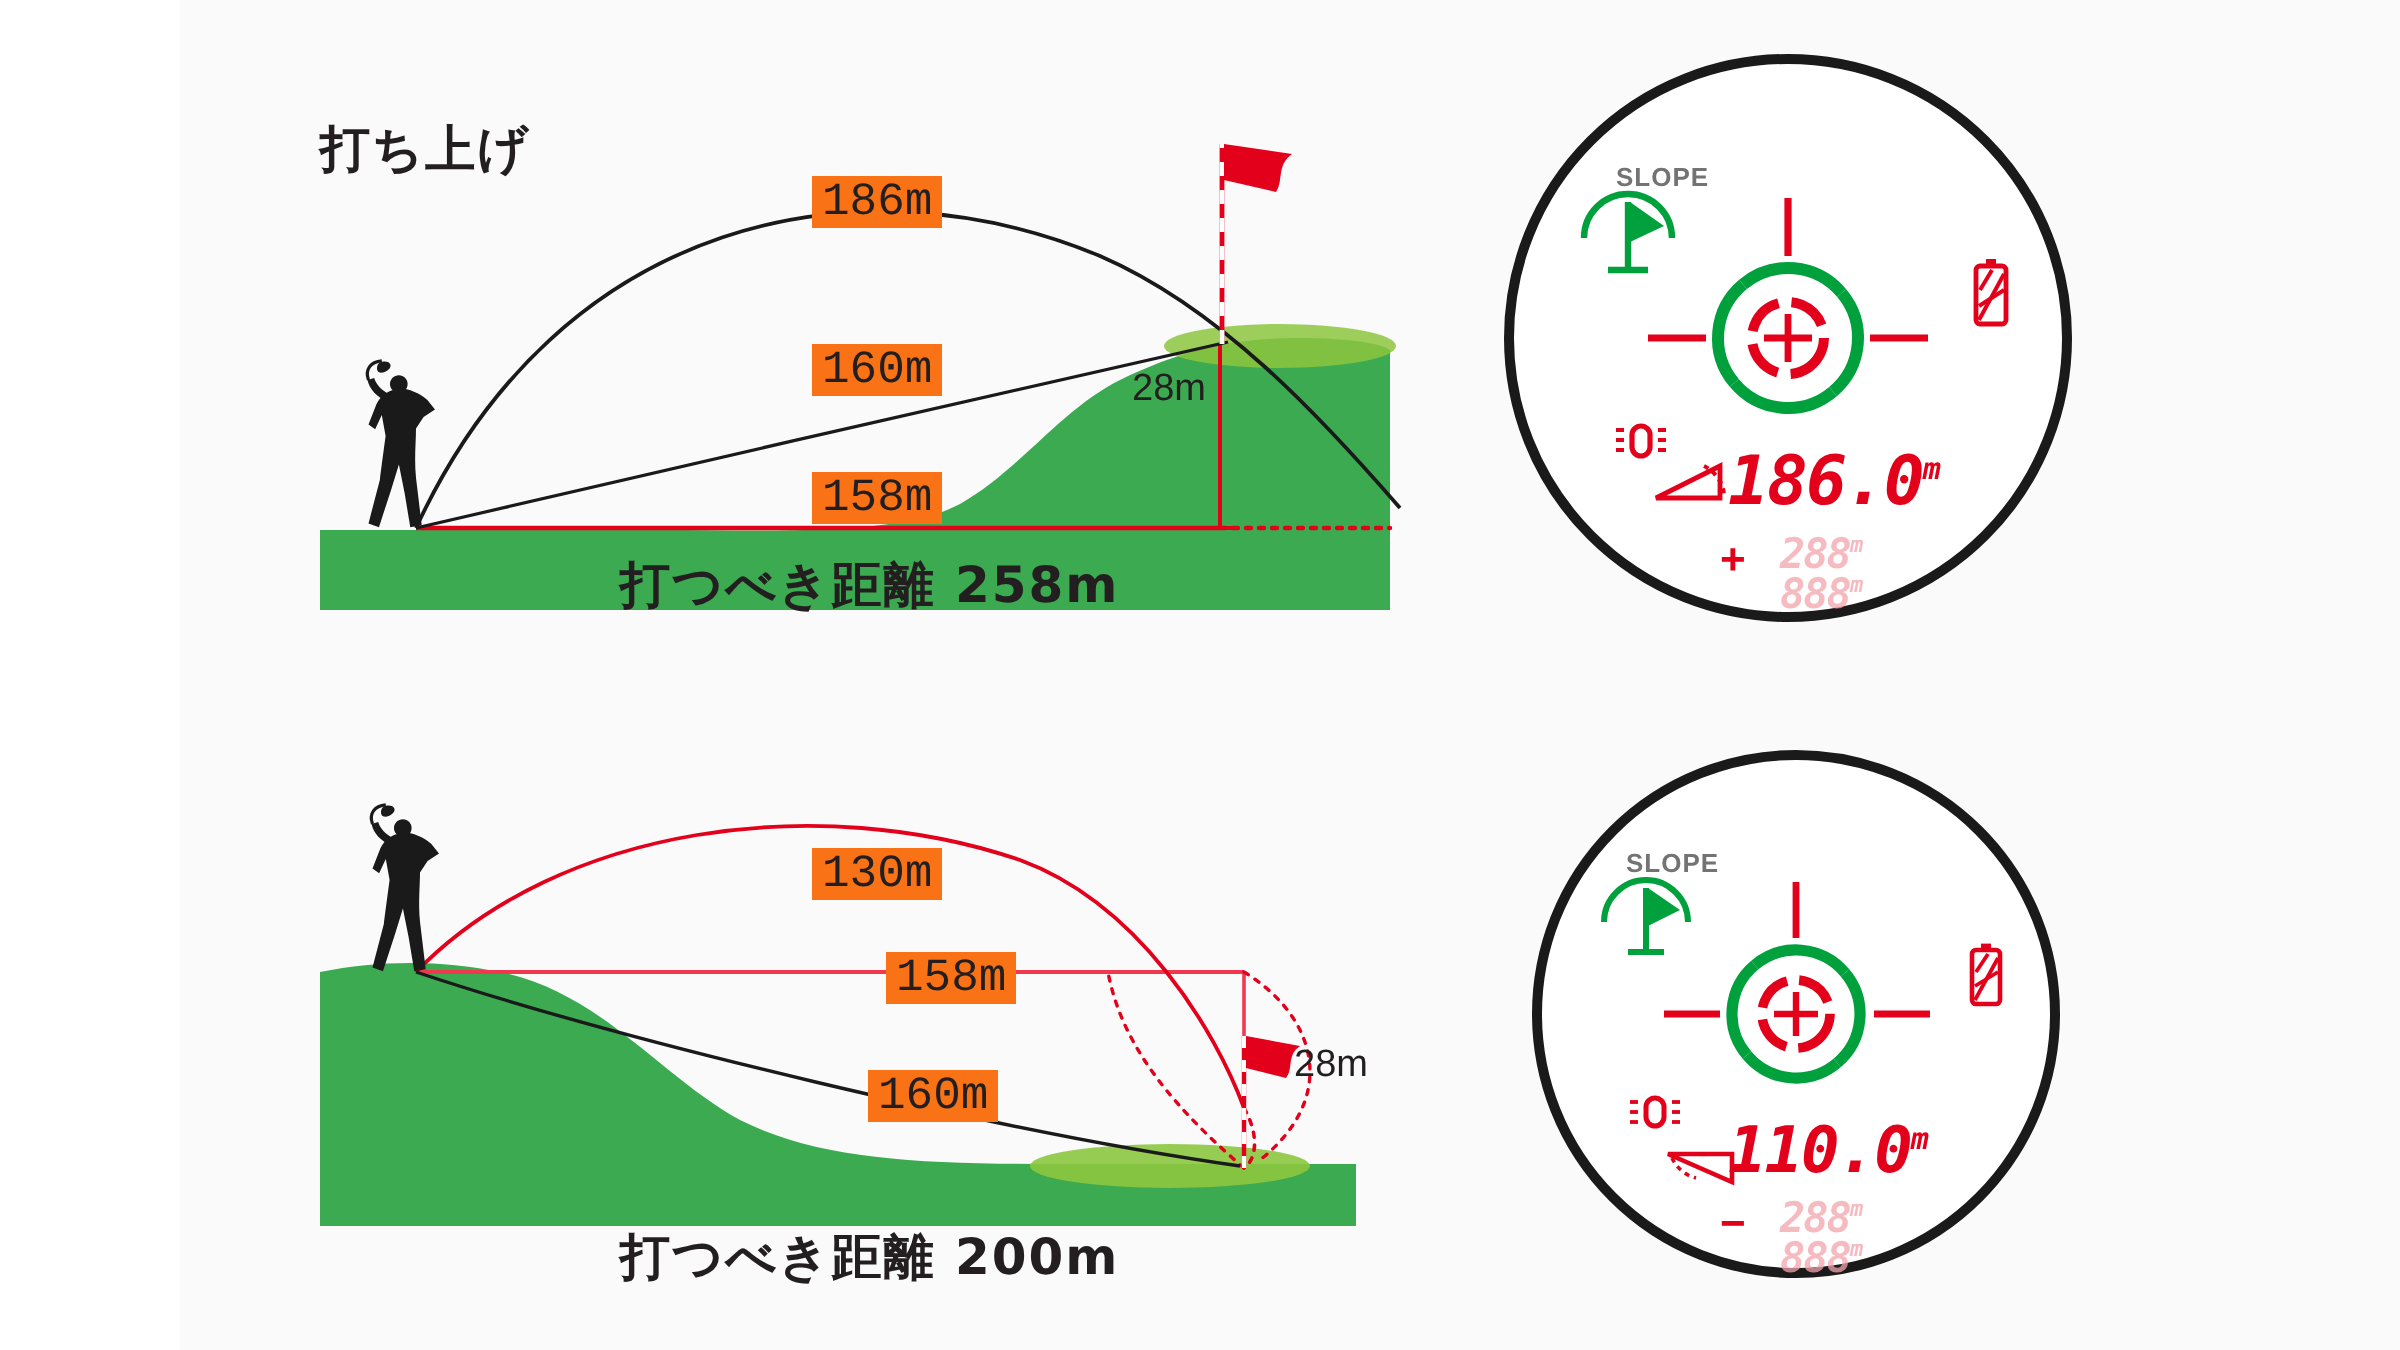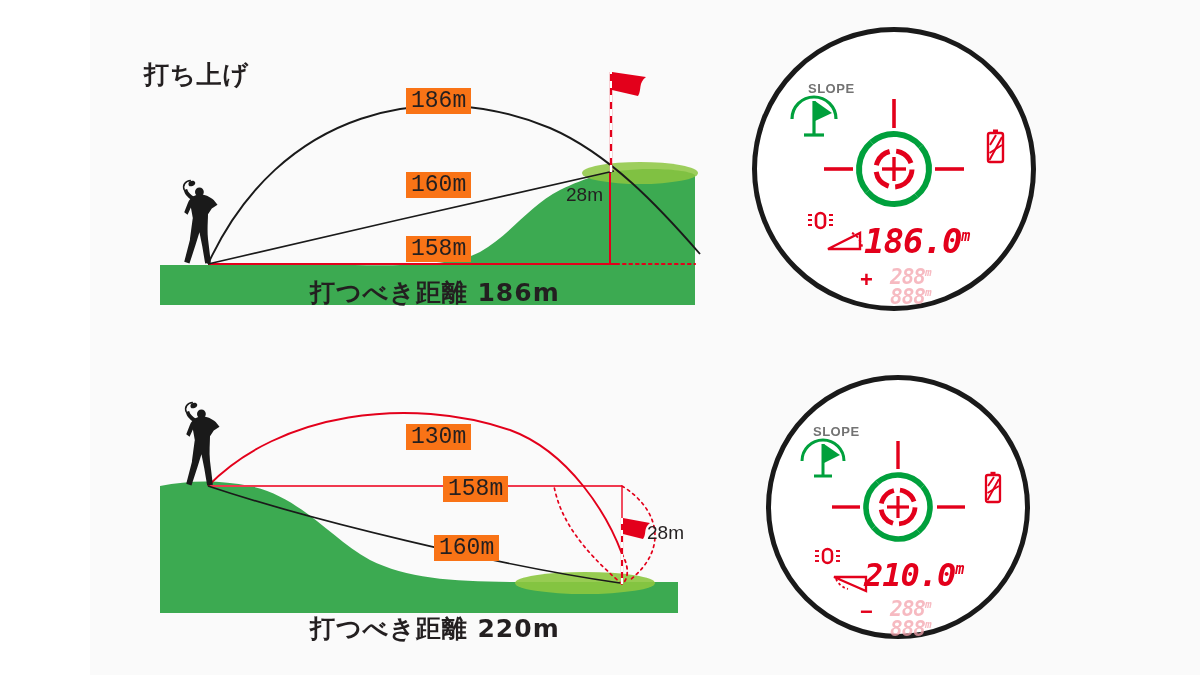--- a/index.html
+++ b/index.html
@@ -139,28 +139,28 @@
                  L24,40 C24,40 22,55 21,63 L15,86 L20.5,88 L27,68 L31,55
                  L34,70 L37,88 L43,87 L40,62 C39,52 40,43 40,36
                  L44,30 L50,26 L46,21 C42,17.5 36,15 31.5,15 Z"></path>
         <path fill="#1a1a1a" d="M26,18 C22,16 19,13 18,9.5 L14.5,10.5 C15.5,15.5 19.5,19.5 25,22 Z"></path>
         <path fill="none" stroke="#1a1a1a" stroke-width="1.7" d="M15,10.5 C13,5 16,1 22,0.5"></path>
         <path fill="#1a1a1a" d="M20.5,1.6 C22.8,0.4 25.4,0.6 26.3,2 C27.2,3.4 26.1,5.2 23.8,6.2 C22,7 20.4,6.8 19.8,5.8 C19.1,4.6 19.5,2.6 20.5,1.6 Z"></path>
       </g>
     </svg>
   </div>
 
-  <div class="jp-title" style="left:144px;top:58px;">打ち上げ</div>
+  <div class="jp-title" style="left:160px;top:58px;">打ち上げ</div>
 
   <div class="dist-label" style="left:406px;top:88px;">186m</div>
   <div class="dist-label" style="left:406px;top:172px;">160m</div>
   <div class="dist-label" style="left:406px;top:236px;">158m</div>
   <div class="h-label" style="left:566px;top:184px;">28m</div>
 
-  <div class="jp-caption" style="left:310px;top:276px;">打つべき距離 186m</div>
+  <div class="jp-caption" style="left:310px;top:276px;">打つべき距離 258m</div>
 
   <div class="diagram" style="left:130px;top:368px;width:580px;height:250px;">
     <svg width="580" height="250" viewBox="0 0 580 250">
 
       <path d="M30,118 C60,112 90,112 120,118
                C170,128 200,170 240,192
                C280,212 330,214 400,214
                L548,214 L548,245 L30,245 Z" fill="#3caa51"></path>
 
       <ellipse cx="455" cy="215" rx="70" ry="11" fill="#8cc63f" opacity="0.9"></ellipse>
@@ -196,21 +196,21 @@
       </g>
     </svg>
   </div>
 
 
   <div class="dist-label" style="left:406px;top:400px;margin-top:24px;">130m</div>
   <div class="dist-label" style="left:443px;top:476px;">158m</div>
   <div class="dist-label" style="left:434px;top:535px;">160m</div>
   <div class="h-label" style="left:647px;top:522px;">28m</div>
 
-  <div class="jp-caption" style="left:310px;top:612px;">打つべき距離 220m</div>
+  <div class="jp-caption" style="left:310px;top:612px;">打つべき距離 200m</div>
 
   <div class="scope" style="left:752px;top:27px;width:284px;height:284px;">
     <div class="scope-ring"></div>
     <svg class="scope-inner" width="284" height="284" viewBox="0 0 284 284">
 
       <g>
         <path d="M142,107 A35,35 0 0 1 177,142" fill="none" stroke="#00a03c" stroke-width="6" stroke-linecap="butt" transform="rotate(-40 142 142)"></path>
         <path d="M142,107 A35,35 0 0 1 177,142" fill="none" stroke="#00a03c" stroke-width="6" stroke-linecap="butt" transform="rotate(50 142 142)"></path>
         <path d="M142,107 A35,35 0 0 1 177,142" fill="none" stroke="#00a03c" stroke-width="6" stroke-linecap="butt" transform="rotate(140 142 142)"></path>
         <path d="M142,107 A35,35 0 0 1 177,142" fill="none" stroke="#00a03c" stroke-width="6" stroke-linecap="butt" transform="rotate(230 142 142)"></path>
@@ -316,21 +316,21 @@
 
       <g>
         <path d="M68,202 L100,202 L100,216 Z" fill="none" stroke="#e3001b" stroke-width="2.3"></path>
         <path d="M70,204 A18,18 0 0 0 82,214" fill="none" stroke="#e3001b" stroke-width="1.8" stroke-dasharray="2.5,2.5"></path>
       </g>
     </svg>
 
     <div class="slope-word" style="left:47px;top:49px;">SLOPE</div>
 
     <div class="seg-main seg" style="left:98px;top:181px;font-size:32px;">
-      <span>210.0</span><span class="unit">m</span>
+      <span>110.0</span><span class="unit">m</span>
     </div>
 
     <div class="sign" style="left:94px;top:224px;">−</div>
 
     <div class="seg-sub seg" style="left:124px;top:222px;">
       <span>288</span><span class="unit">m</span>
     </div>
 
     <div class="seg-sub seg" style="left:124px;top:242px;">
       <span>888</span><span class="unit">m</span>

